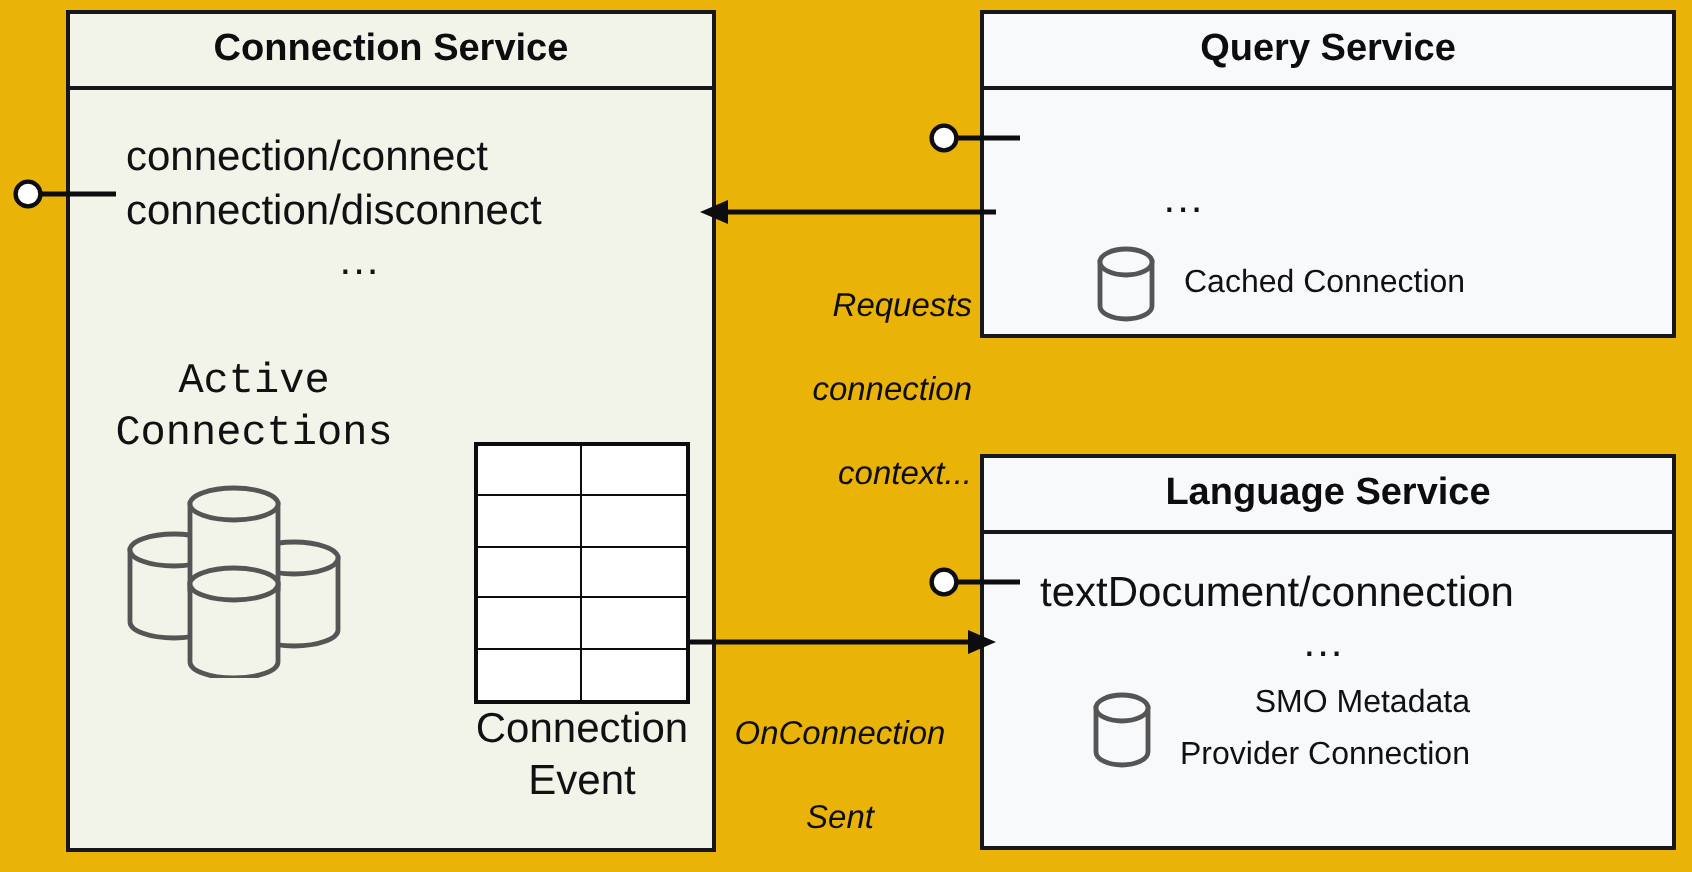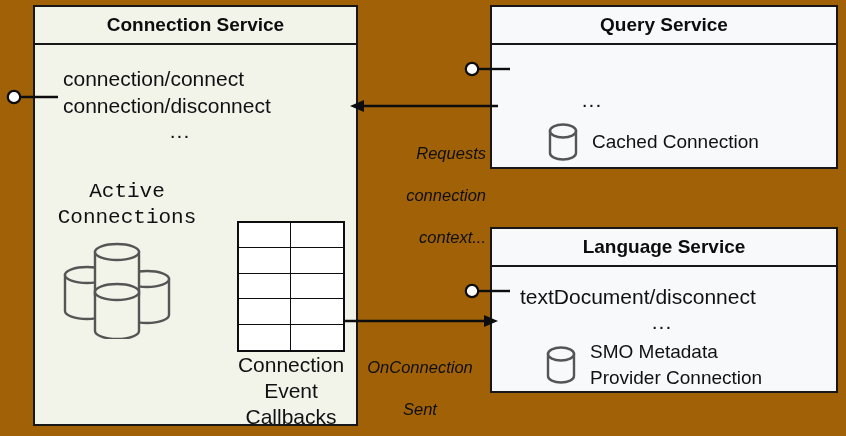--- a/index.html
+++ b/index.html
@@ -7,21 +7,21 @@
     padding: 0;
     background: #ffffff;
   }
   body {
     font-family: "Liberation Sans", sans-serif;
   }
   #canvas {
     position: relative;
     width: 846px;
     height: 436px;
-    background: #a16207;
+    background: #eab308;
     overflow: hidden;
   }
 
   
   .component {
     position: absolute;
     box-sizing: border-box;
     border: 2px solid #17171a;
     display: flex;
     flex-direction: column;
@@ -54,21 +54,21 @@
     left: 490px;
     top: 5px;
     width: 348px;
     height: 164px;
     background: #f8f9fb;
   }
   #language-service {
     left: 490px;
     top: 227px;
     width: 348px;
-    height: 166px;
+    height: 198px;
     background: #f8f9fb;
   }
 
   
   .op-list {
     position: absolute;
     font-size: 21px;
     color: #111114;
     line-height: 27px;
     white-space: nowrap;
@@ -131,24 +131,24 @@
   #callback-table > i:nth-child(2n) { border-right: none; }
   #callback-table > i:nth-child(n+9) { border-bottom: none; }
 
   .db-icon { position: absolute; }
   .svc-row {
     position: absolute;
     display: flex;
     align-items: center;
   }
   .svc-row .txt {
-    font-size: 19px;
+    font-size: 16px;
     color: #111114;
     line-height: 26px;
-    text-align: left;
+    text-align: right;
   }
 </style>
 </head>
 <body>
 
 <div id="canvas">
 
   <div class="component" id="connection-service">
     <div class="title-bar">Connection Service</div>
     <div class="body">
@@ -196,21 +196,20 @@
           <i></i>
           <i></i>
           <i></i>
           <i></i>
           <i></i>
       </div>
 
       <div class="label-block" style="left:176px; top:307px; width:160px;">
         <div>Connection</div>
         <div>Event</div>
-        <div>Callbacks</div>
       </div>
 
     </div>
   </div>
 
   <div class="lollipop" style="left:4px; top:84px;">
     <svg width="60" height="26" viewBox="0 0 60 26" fill="none">
       <circle cx="10" cy="13" r="6.2" stroke="#0d0d0f" stroke-width="2.2" fill="#ffffff"></circle>
       <line x1="16.2" y1="13" x2="54" y2="13" stroke="#0d0d0f" stroke-width="2.4"></line>
     </svg>
@@ -238,21 +237,21 @@
   <div class="lollipop" style="left:462px; top:56px;">
     <svg width="50" height="26" viewBox="0 0 50 26" fill="none">
       <circle cx="10" cy="13" r="6.2" stroke="#0d0d0f" stroke-width="2.2" fill="#ffffff"></circle>
       <line x1="16.2" y1="13" x2="48" y2="13" stroke="#0d0d0f" stroke-width="2.4"></line>
     </svg>
   </div>
 
   <div class="component" id="language-service">
     <div class="title-bar">Language Service</div>
     <div class="body">
-      <div class="op-list" style="left:28px; top:16px;">textDocument/disconnect</div>
+      <div class="op-list" style="left:28px; top:16px;">textDocument/connection</div>
       <div class="ellipsis" style="position:absolute; left:0; top:43px; width:340px;">...</div>
 
       <div class="svc-row" style="left:52px; top:72px;">
         <span>
           <svg width="34" height="42" viewBox="0 0 34 42" fill="none" style="display:block;">
             <g stroke="#555555" stroke-width="2.4" fill="#f8f9fb">
               <path d="M4 10 L4 32 A13 6.5 0 0 0 30 32 L30 10 Z"></path>
               <ellipse cx="17" cy="10" rx="13" ry="6.5"></ellipse>
             </g>
           </svg>

